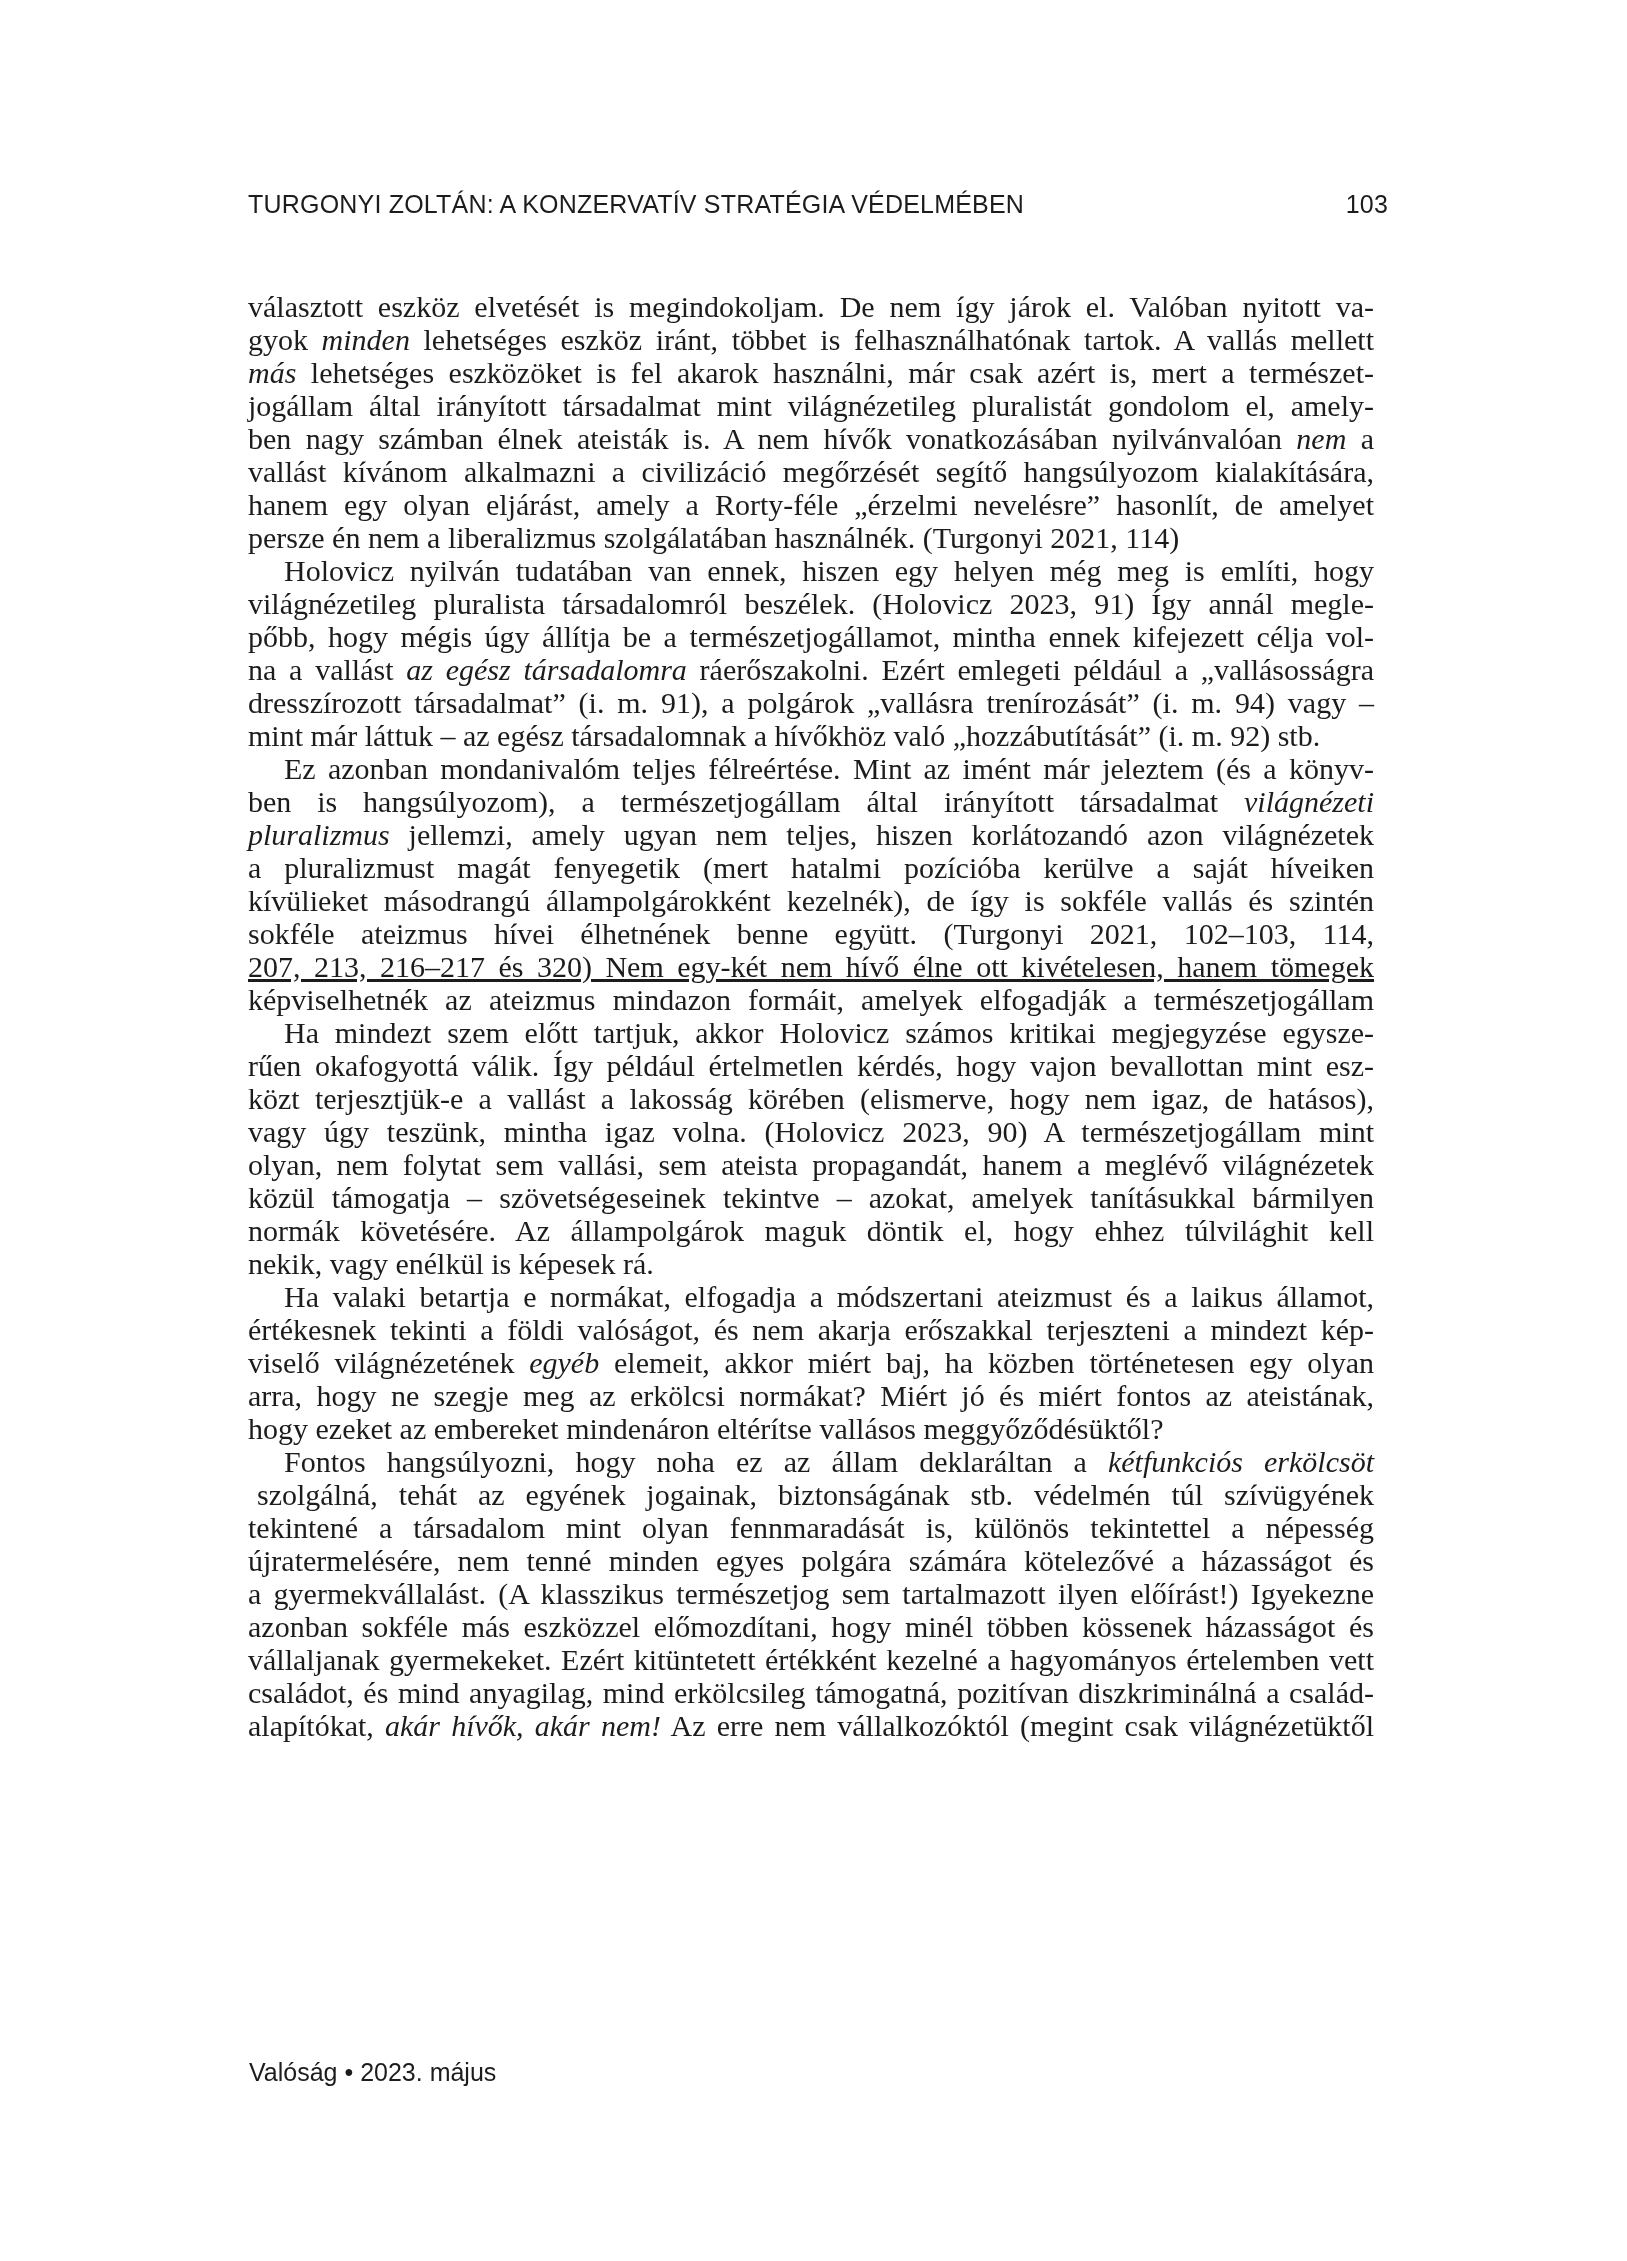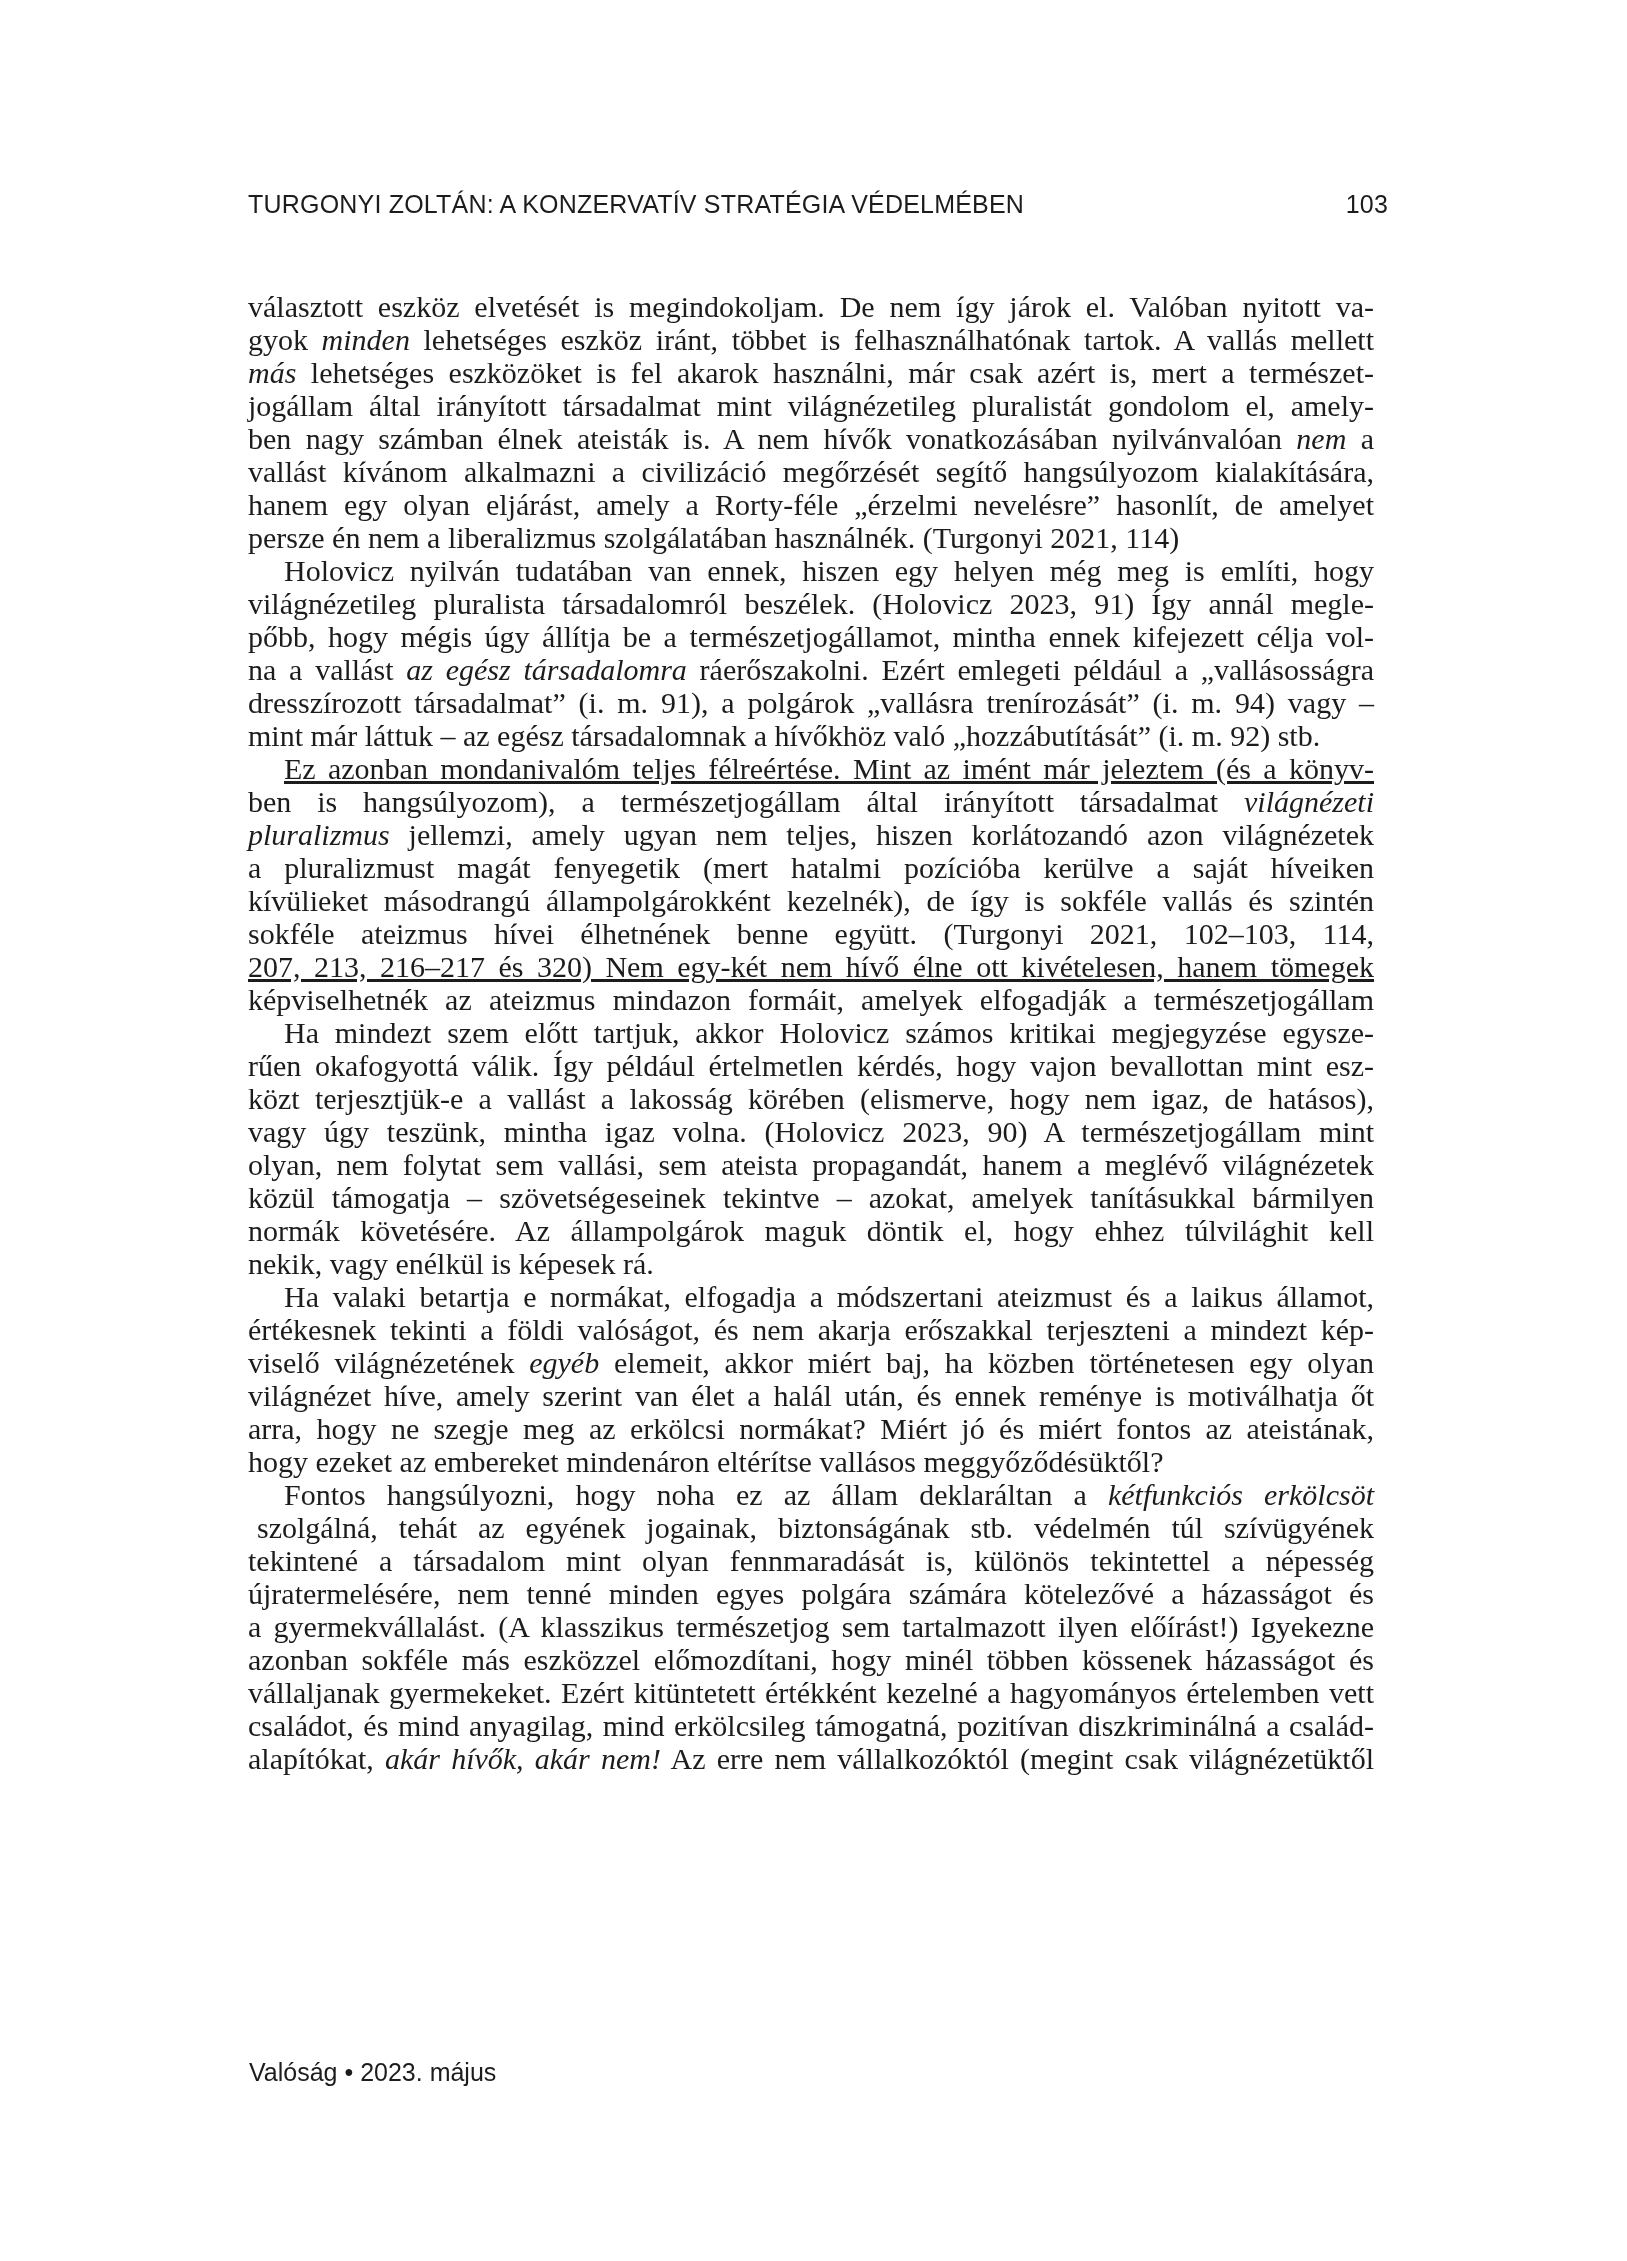--- a/index.html
+++ b/index.html
@@ -39,40 +39,39 @@
     <div class="line" style="white-space: nowrap; word-spacing: 0px;"><span>ben nagy számban élnek ateisták is. A nem hívők vonatkozásában nyilvánvalóan </span><em>nem</em><span> a</span></div>
     <div class="line" style="white-space: nowrap; word-spacing: 0px;"><span>vallást kívánom alkalmazni a civilizáció megőrzését segítő hangsúlyozom kialakítására,</span></div>
     <div class="line" style="white-space: nowrap; word-spacing: 0px;"><span>hanem egy olyan eljárást, amely a Rorty-féle „érzelmi nevelésre” hasonlít, de amelyet</span></div>
     <div class="line last" style="white-space: nowrap;"><span>persze én nem a liberalizmus szolgálatában használnék. (Turgonyi 2021, 114)</span></div>
     <div class="line indent" style="white-space: nowrap; word-spacing: 0px;"><span>Holovicz nyilván tudatában van ennek, hiszen egy helyen még meg is említi, hogy</span></div>
     <div class="line" style="white-space: nowrap; word-spacing: 0px;"><span>világnézetileg pluralista társadalomról beszélek. (Holovicz 2023, 91) Így annál megle-</span></div>
     <div class="line" style="white-space: nowrap; word-spacing: 0px;"><span>pőbb, hogy mégis úgy állítja be a természetjogállamot, mintha ennek kifejezett célja vol-</span></div>
     <div class="line" style="white-space: nowrap; word-spacing: 0px;"><span>na a vallást </span><em>az egész társadalomra</em><span> ráerőszakolni. Ezért emlegeti például a „vallásosságra</span></div>
     <div class="line" style="white-space: nowrap; word-spacing: 0px;"><span>dresszírozott társadalmat” (i. m. 91), a polgárok „vallásra trenírozását” (i. m. 94) vagy –</span></div>
     <div class="line last" style="white-space: nowrap;"><span>mint már láttuk – az egész társadalomnak a hívőkhöz való „hozzábutítását” (i. m. 92) stb.</span></div>
-    <div class="line indent" style="white-space: nowrap; word-spacing: 0px; text-decoration: underline;"><span>Ez azonban mondanivalóm teljes félreértése. Mint az imént már jeleztem (és a könyv-</span></div>
+    <div class="line indent" style="white-space: nowrap; word-spacing: 0px;"><span>Ez azonban mondanivalóm teljes félreértése. Mint az imént már jeleztem (és a könyv-</span></div>
     <div class="line" style="white-space: nowrap; word-spacing: 0px;"><span>ben is hangsúlyozom), a természetjogállam által irányított társadalmat </span><em>világnézeti</em></div>
     <div class="line" style="white-space: nowrap; word-spacing: 0px;"><em>pluralizmus</em><span> jellemzi, amely ugyan nem teljes, hiszen korlátozandó azon világnézetek</span></div>
     <div class="line" style="white-space: nowrap; word-spacing: 0px;"><span>a pluralizmust magát fenyegetik (mert hatalmi pozícióba kerülve a saját híveiken</span></div>
     <div class="line" style="white-space: nowrap; word-spacing: 0px;"><span>kívülieket másodrangú állampolgárokként kezelnék), de így is sokféle vallás és szintén</span></div>
     <div class="line" style="white-space: nowrap; word-spacing: 0px;"><span>sokféle ateizmus hívei élhetnének benne együtt. (Turgonyi 2021, 102–103, 114,</span></div>
     <div class="line" style="white-space: nowrap; word-spacing: 0px; text-decoration: underline;"><span>207, 213, 216–217 és 320) Nem egy-két nem hívő élne ott kivételesen, hanem tömegek</span></div>
     <div class="line" style="white-space: nowrap; word-spacing: 0px;"><span>képviselhetnék az ateizmus mindazon formáit, amelyek elfogadják a természetjogállam</span></div>
     <div class="line indent" style="white-space: nowrap; word-spacing: 0px;"><span>Ha mindezt szem előtt tartjuk, akkor Holovicz számos kritikai megjegyzése egysze-</span></div>
     <div class="line" style="white-space: nowrap; word-spacing: 0px;"><span>rűen okafogyottá válik. Így például értelmetlen kérdés, hogy vajon bevallottan mint esz-</span></div>
     <div class="line" style="white-space: nowrap; word-spacing: 0px;"><span>közt terjesztjük-e a vallást a lakosság körében (elismerve, hogy nem igaz, de hatásos),</span></div>
     <div class="line" style="white-space: nowrap; word-spacing: 0px;"><span>vagy úgy teszünk, mintha igaz volna. (Holovicz 2023, 90) A természetjogállam mint</span></div>
     <div class="line" style="white-space: nowrap; word-spacing: 0px;"><span>olyan, nem folytat sem vallási, sem ateista propagandát, hanem a meglévő világnézetek</span></div>
     <div class="line" style="white-space: nowrap; word-spacing: 0px;"><span>közül támogatja – szövetségeseinek tekintve – azokat, amelyek tanításukkal bármilyen</span></div>
     <div class="line" style="white-space: nowrap; word-spacing: 0px;"><span>normák követésére. Az állampolgárok maguk döntik el, hogy ehhez túlvilághit kell</span></div>
     <div class="line last" style="white-space: nowrap;"><span>nekik, vagy enélkül is képesek rá.</span></div>
     <div class="line indent" style="white-space: nowrap; word-spacing: 0px;"><span>Ha valaki betartja e normákat, elfogadja a módszertani ateizmust és a laikus államot,</span></div>
     <div class="line" style="white-space: nowrap; word-spacing: 0px;"><span>értékesnek tekinti a földi valóságot, és nem akarja erőszakkal terjeszteni a mindezt kép-</span></div>
     <div class="line" style="white-space: nowrap; word-spacing: 0px;"><span>viselő világnézetének </span><em>egyéb</em><span> elemeit, akkor miért baj, ha közben történetesen egy olyan</span></div>
-    <div class="line" style="white-space: nowrap; word-spacing: 0px;"><span>világnézet híve, amely szerint van élet a halál után, és ennek reménye is motiválhatja őt</span></div>
     <div class="line" style="white-space: nowrap; word-spacing: 0px;"><span>arra, hogy ne szegje meg az erkölcsi normákat? Miért jó és miért fontos az ateistának,</span></div>
     <div class="line last" style="white-space: nowrap;"><span>hogy ezeket az embereket mindenáron eltérítse vallásos meggyőződésüktől?</span></div>
     <div class="line indent" style="white-space: nowrap; word-spacing: 0px;"><span>Fontos hangsúlyozni, hogy noha ez az állam deklaráltan a </span><em>kétfunkciós erkölcsöt</em></div>
     <div class="line" style="white-space: nowrap; word-spacing: 0px; margin-left: 9px;"><span>szolgálná, tehát az egyének jogainak, biztonságának stb. védelmén túl szívügyének</span></div>
     <div class="line" style="white-space: nowrap; word-spacing: 0px;"><span>tekintené a társadalom mint olyan fennmaradását is, különös tekintettel a népesség</span></div>
     <div class="line" style="white-space: nowrap; word-spacing: 0px;"><span>újratermelésére, nem tenné minden egyes polgára számára kötelezővé a házasságot és</span></div>
     <div class="line" style="white-space: nowrap; word-spacing: 0px;"><span>a gyermekvállalást. (A klasszikus természetjog sem tartalmazott ilyen előírást!) Igyekezne</span></div>
     <div class="line" style="white-space: nowrap; word-spacing: 0px;"><span>azonban sokféle más eszközzel előmozdítani, hogy minél többen kössenek házasságot és</span></div>
     <div class="line" style="white-space: nowrap; word-spacing: 0px;"><span>vállaljanak gyermekeket. Ezért kitüntetett értékként kezelné a hagyományos értelemben vett</span></div>
     <div class="line" style="white-space: nowrap; word-spacing: 0px;"><span>családot, és mind anyagilag, mind erkölcsileg támogatná, pozitívan diszkriminálná a család-</span></div>

